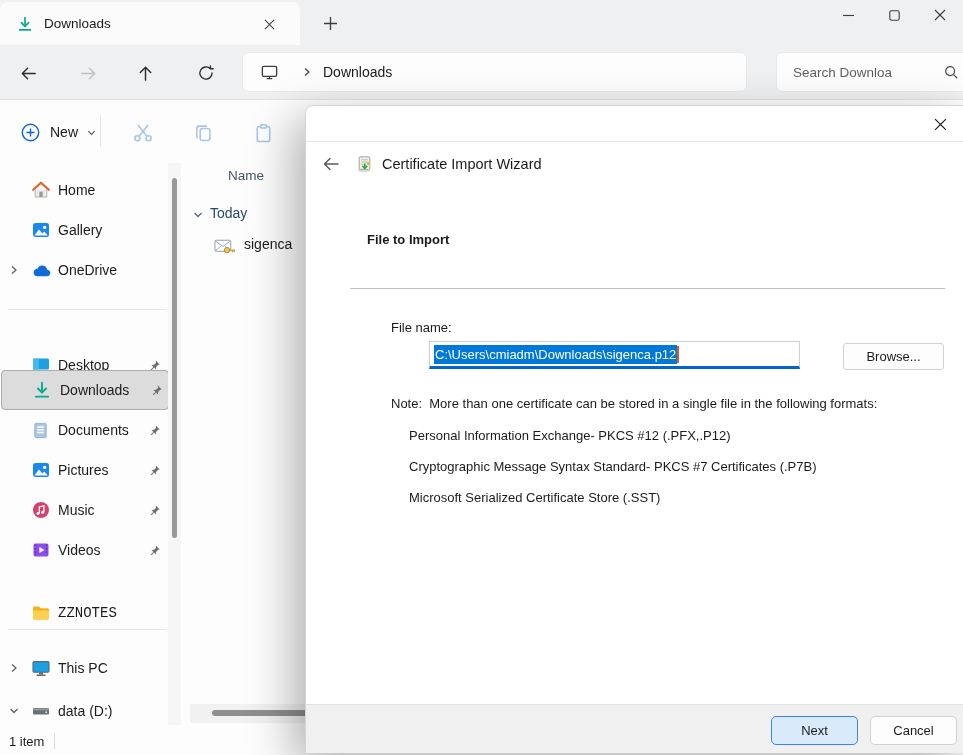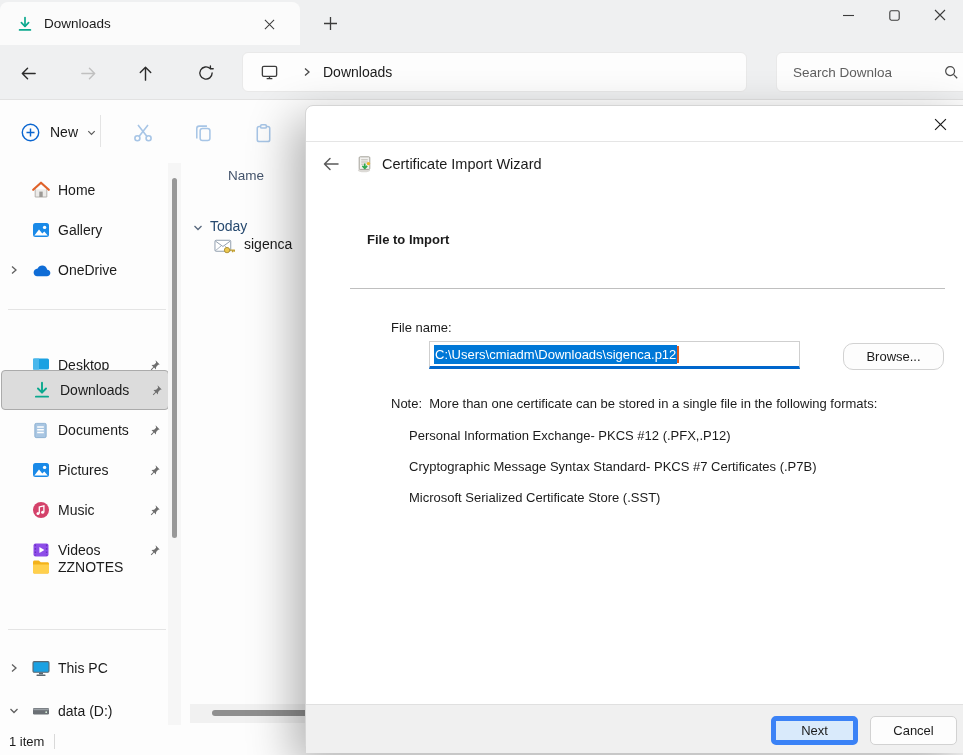--- a/index.html
+++ b/index.html
@@ -43,21 +43,21 @@
   .sb-ico { position:absolute; left:31px; width:21px; display:flex; }
   .sb-label { position:absolute; left:58px; font-size:14px; }
   .sb-pin { position:absolute; left:148px; width:14px; display:flex; }
   .sb-sel { background:#dcdcdc; border:1px solid #ababab; border-radius:4px; }
   .sb-divider { position:absolute; left:8px; width:158px; height:1px; background:#e4e4e4; }
   .vtrack { left:168px; top:163px; width:13px; height:562px; background:#f6f6f6; }
   .vthumb { left:172px; top:178px; width:5px; height:360px; background:#989898; border-radius:3px; }
 
   
   .col-header { left:228px; top:168px; font-size:13.5px; color:#44546c; }
-  .group-row { left:192px; top:218px; display:flex; align-items:flex-end; }
+  .group-row { left:192px; top:205px; display:flex; align-items:flex-end; }
   .group-label { font-size:14px; color:#26496f; margin-left:6px; }
   .file-row { left:214px; top:236px; display:flex; align-items:flex-start; }
   .file-label { font-size:14px; margin-left:8px; }
   .htrack { left:190px; top:704px; width:118px; height:19px; background:#f1f1f1; }
   .hthumb { left:212px; top:710px; width:96px; height:6px; background:#8f8f8f; border-radius:3px; }
 
   .statusbar { left:0; top:728px; width:963px; height:27px; background:#fdfdfd; display:flex; align-items:center; }
   .status-count { font-size:13px; margin-left:9px; }
   .status-div { width:1px; height:15px; background:#d9d9d9; margin-left:10px; }
 
@@ -77,30 +77,30 @@
   .sec-sub   { left:85px; top:147px; font-size:13px; }
   .sec-divider { left:44px; top:182px; width:595px; height:1px; background:#bfbfbf; }
 
   .fn-label { left:85px; top:214px; font-size:13px; }
   .fn-input { left:85px; top:235px; width:371px; height:28px; background:#fff;
               border:1px solid #cfcfcf; border-bottom:3px solid #0066cc;
               display:flex; align-items:center; padding-left:4px;margin-left:38px; }
   .fn-sel { background:#0078d7; color:#fff; font-size:13px; padding:2px 1px; white-space:pre; }
   .fn-caret { width:2px; height:17px; background:#e05a1e; }
   .browse-btn { left:537px; top:237px; width:101px; height:27px; background:#fdfdfd;
-                border:1px solid #d2d2d2; border-radius:10px; font-size:13px;
+                border:1px solid #d2d2d2; border-radius:3px; font-size:13px;
                 display:flex; align-items:center; justify-content:center; }
 
   .note-line { left:85px; top:290px; font-size:13px; white-space:pre; }
   .fmt-line { position:absolute; left:103px; font-size:13px; white-space:pre; }
 
   .dlg-footer { left:0; top:598px; width:100%; height:49px; background:#f0f0f0; border-top:1px solid #e0e0e0; }
   .btn { position:absolute; top:11px; width:87px; height:29px; border-radius:5px; font-size:13px;
          display:flex; align-items:center; justify-content:center; }
-  .btn-next { left:465px; background:#d9eafb; border:5px solid #3b82f6; }
+  .btn-next { left:465px; background:#d9eafb; border:1px solid #3b82f6; }
   .btn-cancel { left:564px; background:#fdfdfd; border:1px solid #d2d2d2; }
 </style>
 </head>
 <body>
 
 <div class="screen">
 
   <div class="abs tabbar">
     <div class="abs tab-active">
       <span class="tab-icon">
@@ -354,21 +354,21 @@
           </svg>
       </span>
       <span class="sb-label">Videos</span>
       <span class="sb-pin">
         <svg width="13" height="13" viewBox="0 0 16 16">
             <path d="M9.3 1.6l5.1 5.1-1.9.5-2.5 2.5-.2 3.2-2.3-2.3-3.2 3.2-.9-.9 3.2-3.2-2.3-2.3 3.2-.2 2.5-2.5z" fill="#6e6e6e"></path>
           </svg>
       </span>
     </div>
 
-    <div class="sb-item" style="top:386px;">
+    <div class="sb-item" style="top:432px;font-family:Liberation Mono, monospace;">
       <span class="sb-ico">
         <svg width="20" height="20" viewBox="0 0 20 20">
             <path d="M2 5c0-.8.7-1.5 1.5-1.5h4.2L9.8 5.2h6.7c.8 0 1.5.7 1.5 1.5V15c0 .8-.7 1.5-1.5 1.5h-13C2.7 16.5 2 15.8 2 15z" fill="#f3b21b"></path>
             <path d="M2 7.6h16V15c0 .8-.7 1.5-1.5 1.5h-13C2.7 16.5 2 15.8 2 15z" fill="#ffd04d"></path>
           </svg>
       </span>
       <span class="sb-label">ZZNOTES</span>
     </div>
 
     <div class="sb-divider" style="top:468px;"></div>

